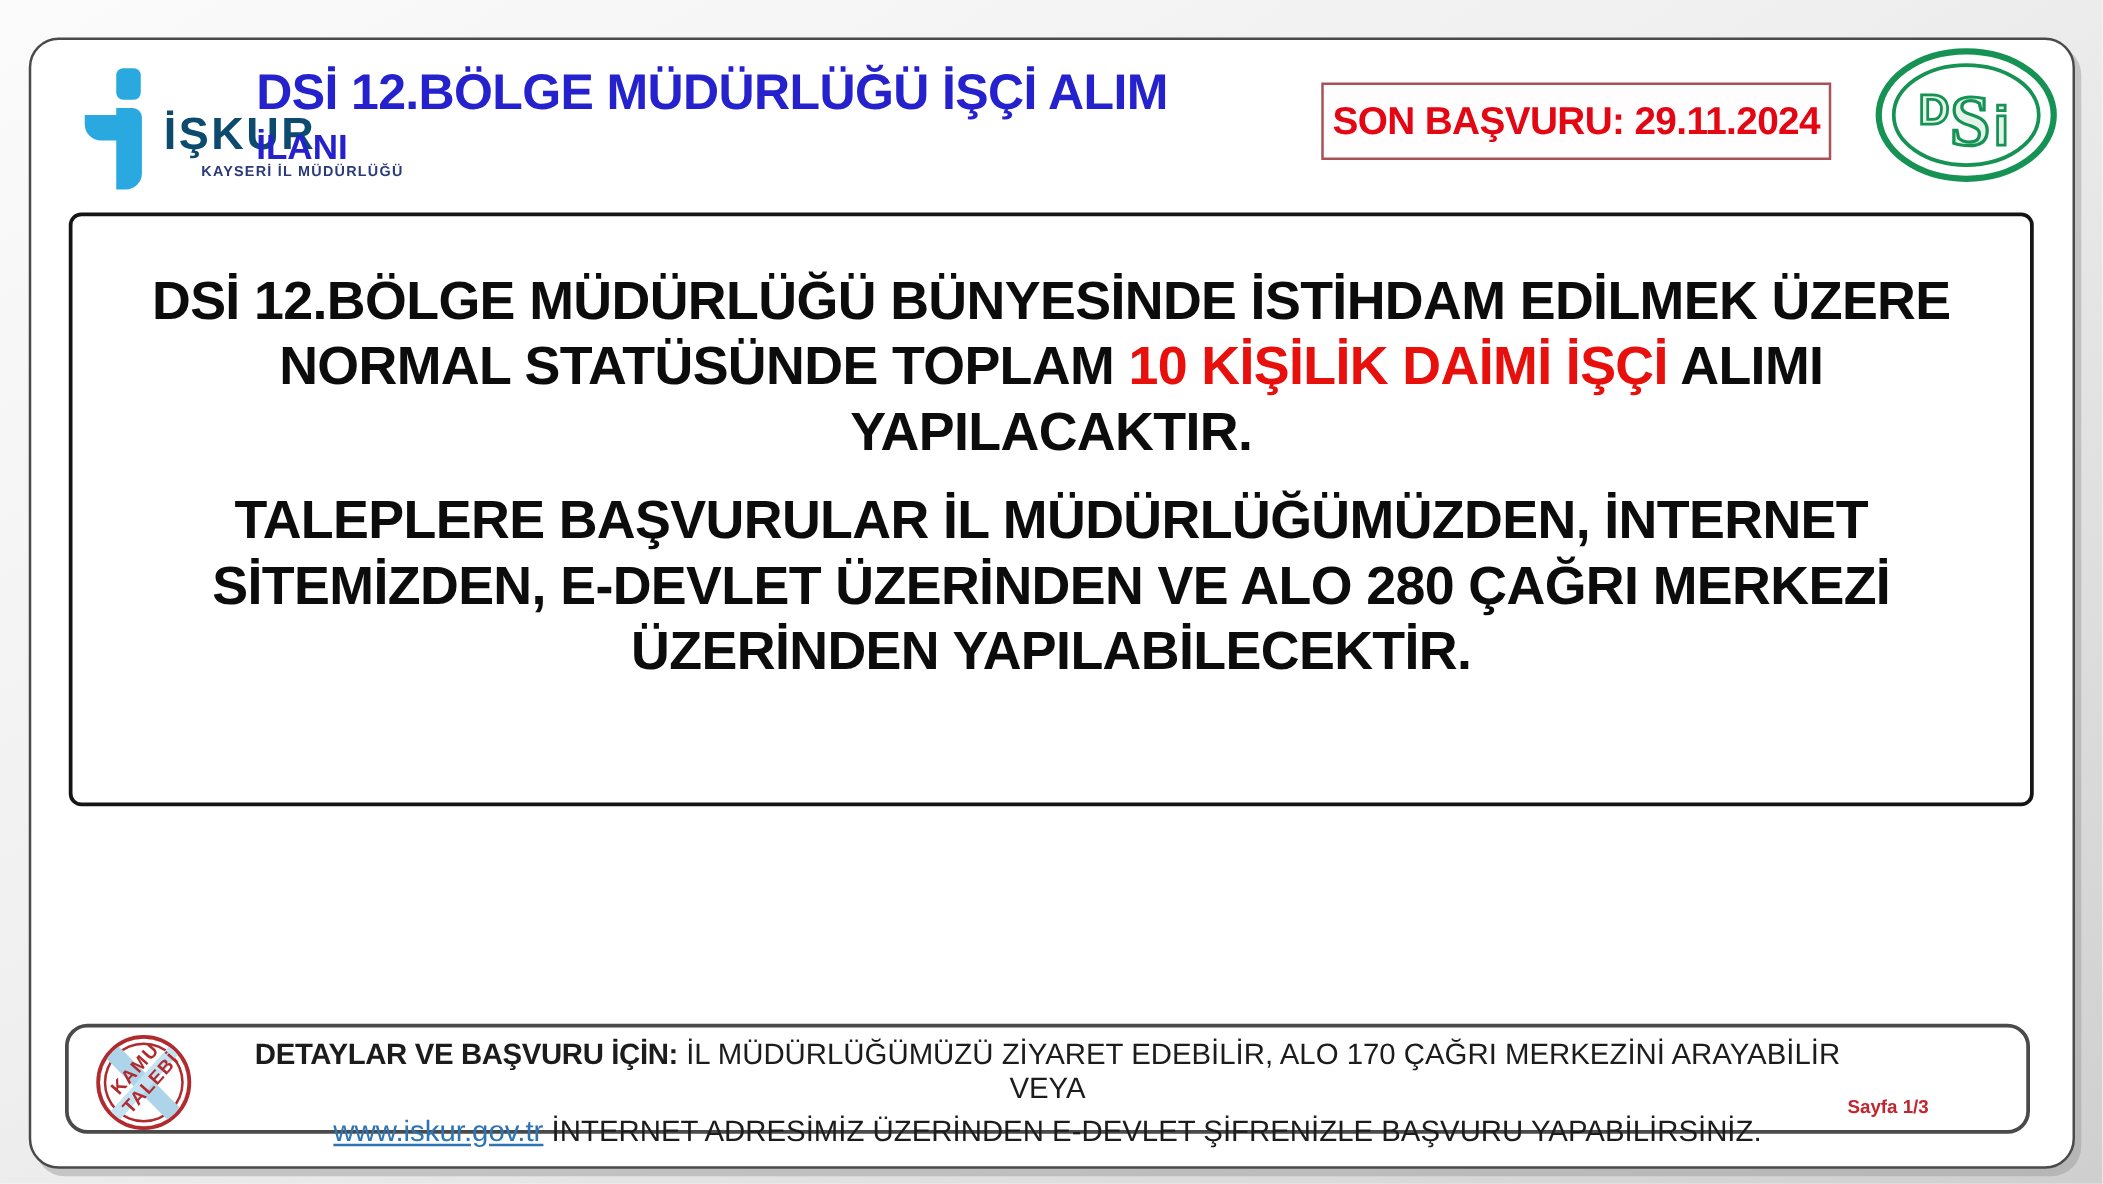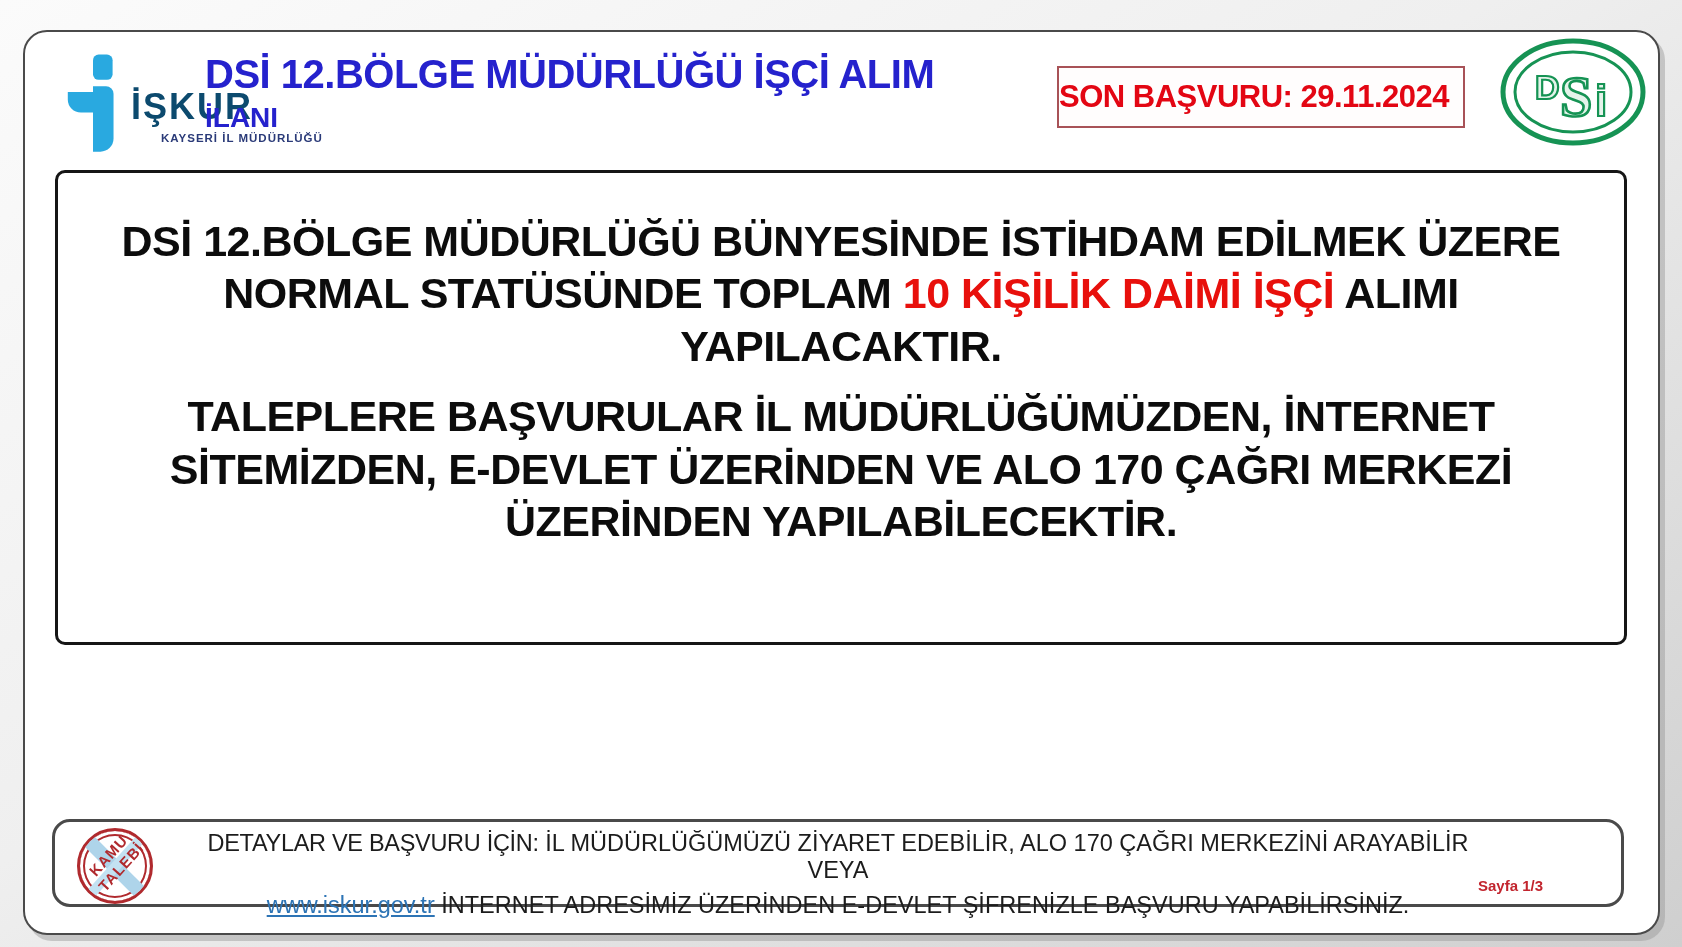--- a/index.html
+++ b/index.html
@@ -27,21 +27,21 @@
     font-size:11.5px; font-weight:bold; color:#2a3a78; letter-spacing:1px;padding-left:28px;
   }
   .title-block {
     position:absolute; left:180px; top:16px; width:800px;
     text-align:left; color:#2522cd; font-weight:bold; line-height:1.3;
   }
   .title-block .l1 { font-size:40px; letter-spacing:-0.5px; }
   .title-block .l2 { font-size:28px; }
   .deadline {
     position:absolute; left:1032px; top:34px; width:408px; height:62px;
-    border:2px solid #a85257; display:flex; align-items:center; justify-content:flex-start;
+    border:2px solid #a85257; display:flex; align-items:center; justify-content:center;
     background:#fffdfd;
   }
   .deadline span { font-size:31px; font-weight:bold; color:#e30613; letter-spacing:-0.5px; }
   .dsi-logo { position:absolute; left:1472px; top:4px; width:152px; height:112px; }
 
   
   .main-box {
     position:absolute; left:30px; top:138px; width:1572px; height:475px;
     border:3px solid #151515; border-radius:10px;
     padding:42px 55px 0 55px;
@@ -75,21 +75,21 @@
   .stamp .stamp-text {
     position:absolute; left:0; top:14px; width:70px; text-align:center;
     transform:rotate(-48deg); color:#b02a2e; font-weight:bold;
     font-size:15px; line-height:1.1; letter-spacing:1px;
   }
   .footer-lines {
     position:absolute; left:120px; right:120px; top:8px;
     text-align:center; color:#1c1c1c;
   }
   .footer-lines .fl1 { font-size:23.5px; margin-bottom:8px; }
-  .footer-lines .fl1 b { font-weight:normal; letter-spacing:-0.3px; }
+  .footer-lines .fl1 b { font-weight:bold; letter-spacing:-0.3px; }
   .footer-lines .fl2 { font-size:23.5px; }
   .link { color:#2d74b5; text-decoration:underline; cursor:pointer; }
   .page-label {
     position:absolute; right:78px; bottom:10px;
     font-size:15px; font-weight:bold; color:#c2252e;
   }
 </style>
 </head>
 <body>
 
@@ -117,21 +117,21 @@
   <svg class="dsi-logo" viewBox="0 0 152 112">
     <ellipse cx="76" cy="56" rx="70" ry="51" fill="none" stroke="#169354" stroke-width="5"></ellipse>
     <ellipse cx="76" cy="56" rx="58" ry="40" fill="none" stroke="#169354" stroke-width="3"></ellipse>
     <text x="38" y="63" font-family="Liberation Sans, sans-serif" font-size="34" font-weight="bold" fill="#e4f3ea" stroke="#169354" stroke-width="2.2">D</text>
     <text x="63" y="80" font-family="Liberation Serif, serif" font-size="58" font-weight="bold" fill="#e4f3ea" stroke="#169354" stroke-width="2.6">S</text>
     <text x="98" y="80" font-family="Liberation Sans, sans-serif" font-size="44" font-weight="bold" fill="#e4f3ea" stroke="#169354" stroke-width="2.2">i</text>
   </svg>
 
   <div class="main-box">
     <p><span>DSİ 12.BÖLGE MÜDÜRLÜĞÜ  BÜNYESİNDE İSTİHDAM EDİLMEK ÜZERE NORMAL STATÜSÜNDE TOPLAM  </span><span class="hl-red">10 KİŞİLİK DAİMİ İŞÇİ</span><span> ALIMI YAPILACAKTIR.</span></p>
-    <p>TALEPLERE BAŞVURULAR İL MÜDÜRLÜĞÜMÜZDEN, İNTERNET SİTEMİZDEN, E-DEVLET ÜZERİNDEN VE ALO 170 ÇAĞRI MERKEZİ ÜZERİNDEN YAPILABİLECEKTİR.</p>
+    <p>TALEPLERE BAŞVURULAR İL MÜDÜRLÜĞÜMÜZDEN, İNTERNET SİTEMİZDEN, E-DEVLET ÜZERİNDEN VE ALO 280 ÇAĞRI MERKEZİ ÜZERİNDEN YAPILABİLECEKTİR.</p>
   </div>
 
   <div class="footer-box">
     <div class="stamp">
       <div class="ribbon"></div>
       <div class="ribbon2"></div>
       <div class="stamp-text">
         <div>KAMU</div>
         <div>TALEBİ</div>
       </div>

